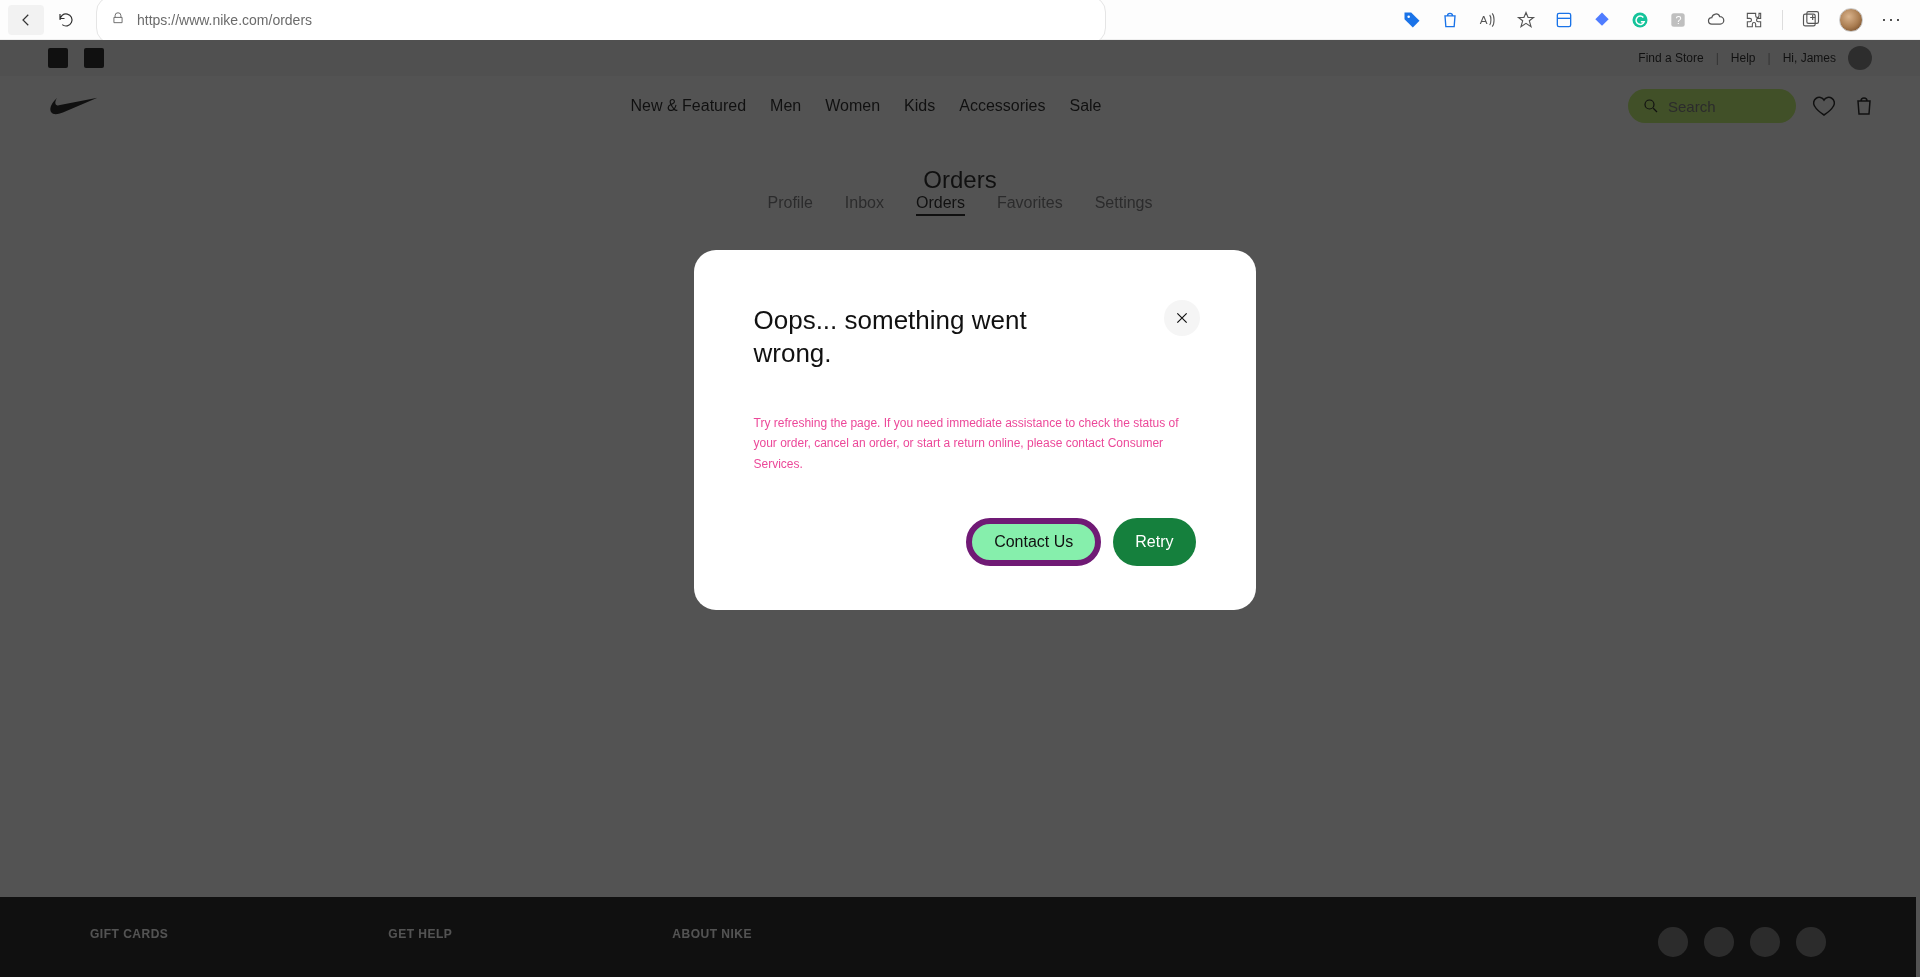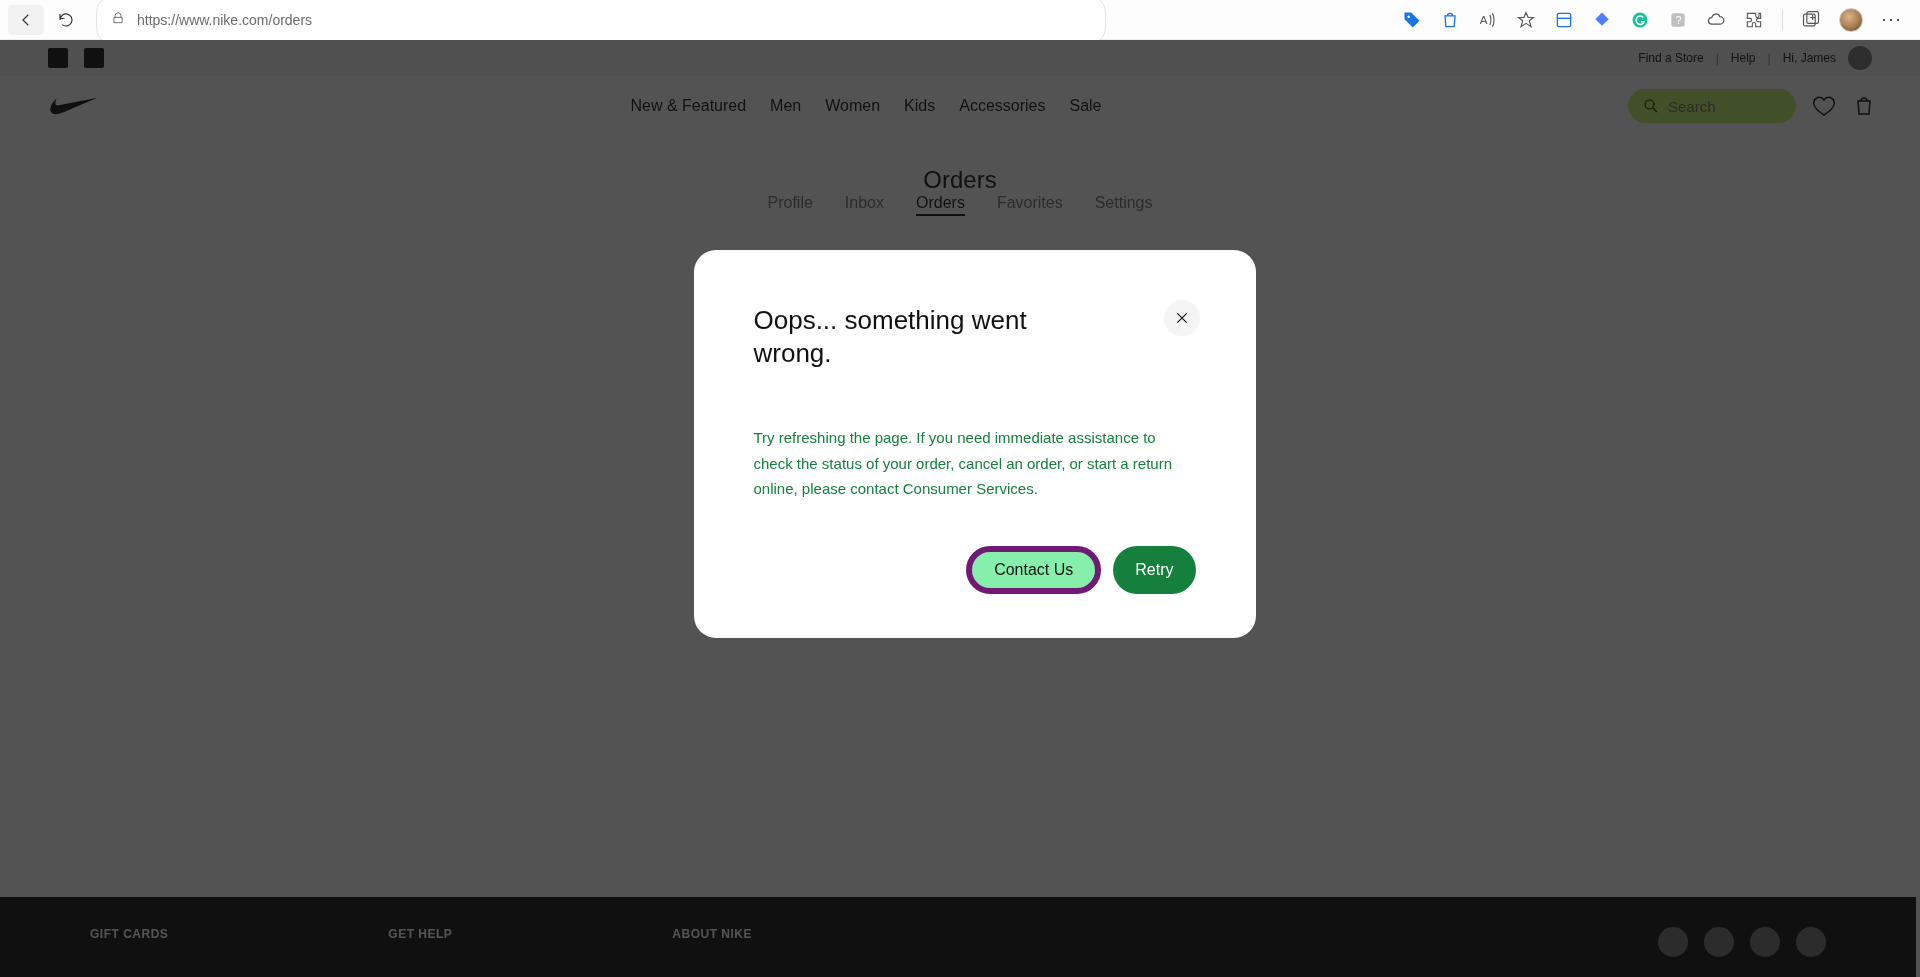--- a/index.html
+++ b/index.html
@@ -334,23 +334,23 @@
     }
 
     .modal-close svg {
       width: 16px;
       height: 16px;
       stroke: #111;
       stroke-width: 1.8;
     }
 
     .modal-body {
-      margin-top: 56px;
-      font-size: 15px;
-      color: #15803d;
+      margin-top: 44px;
+      font-size: 12px;
+      color: #ec4899;
       line-height: 1.7;
     }
 
     .modal-actions {
       margin-top: 44px;
       display: flex;
       justify-content: flex-end;
       gap: 12px;
     }
 

